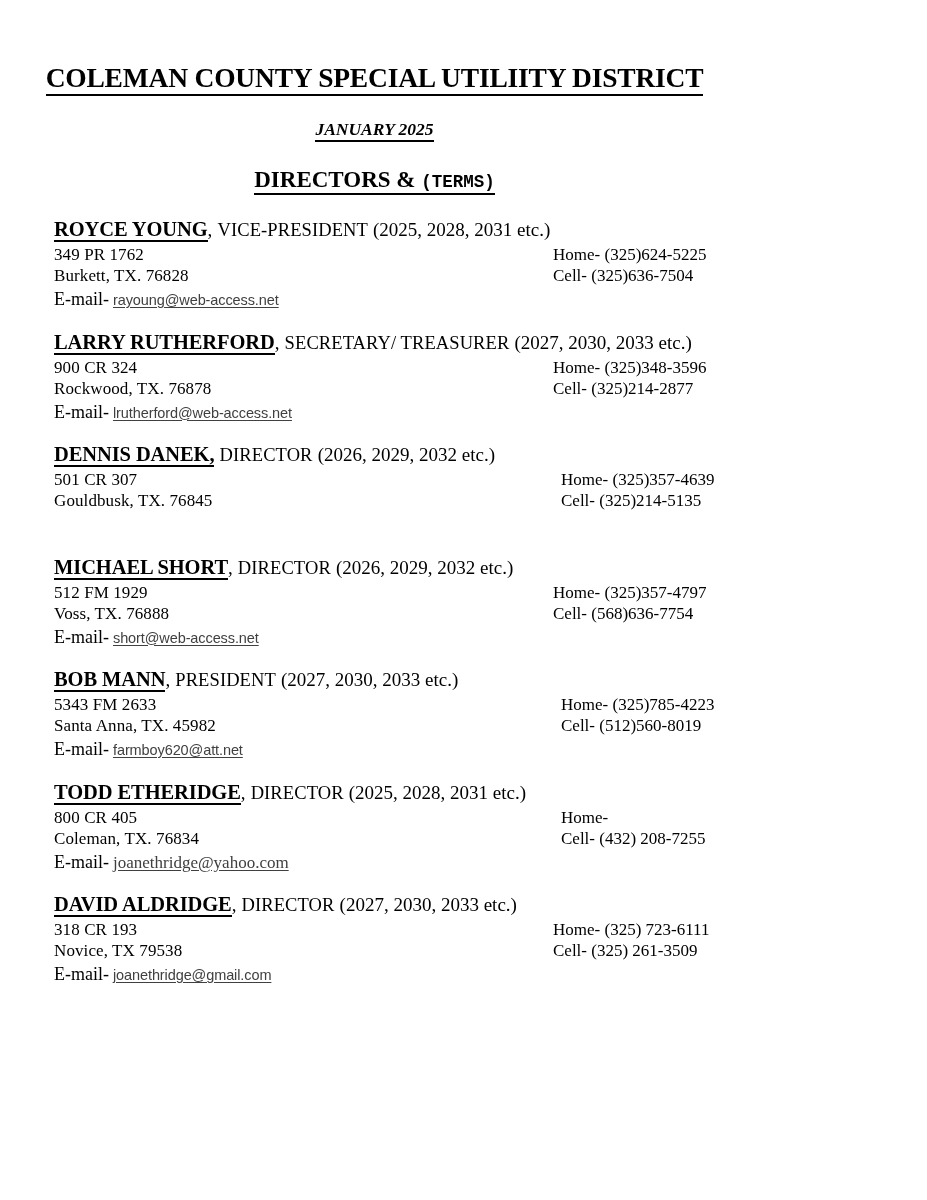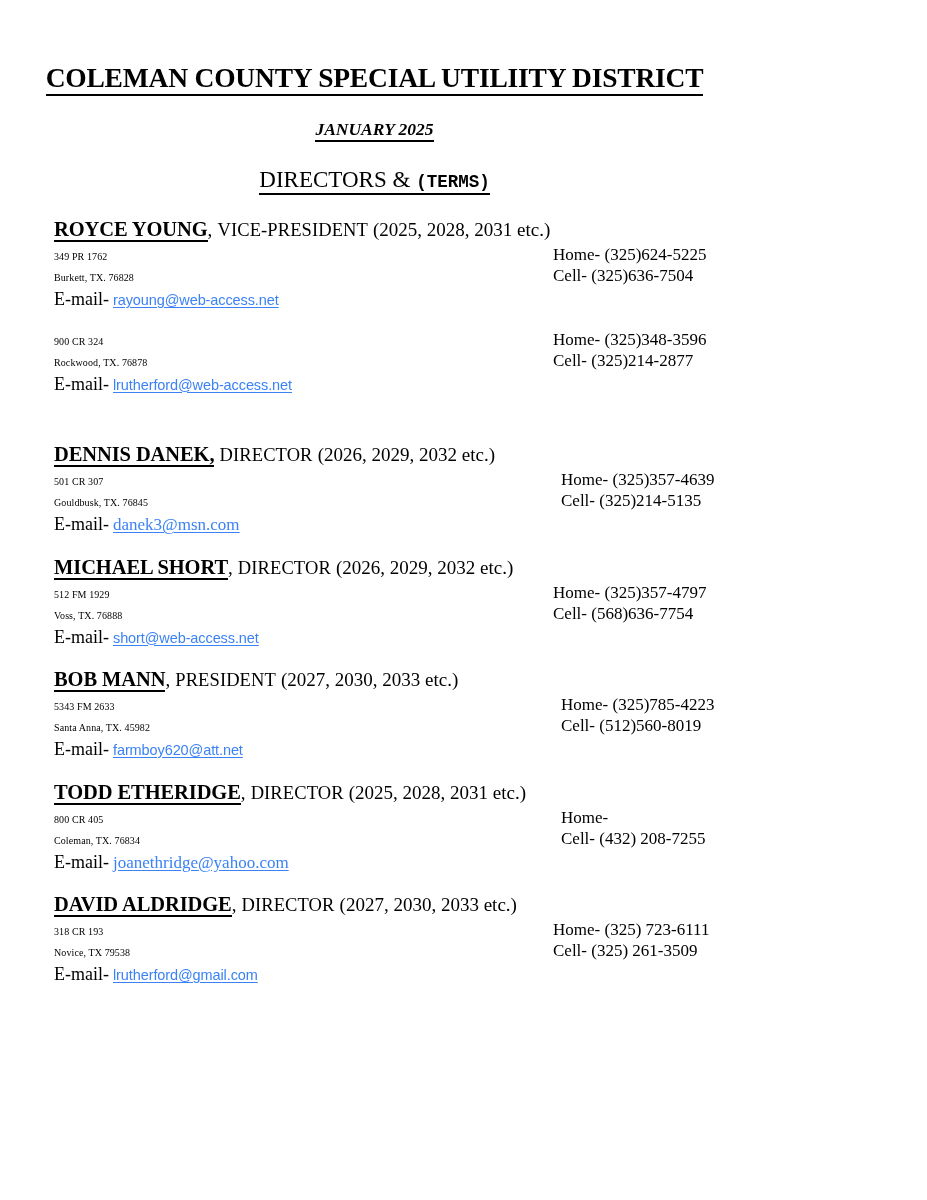--- a/index.html
+++ b/index.html
@@ -57,21 +57,21 @@
     padding-top: 27px;
     line-height: 1.1;
     white-space: nowrap;
   }
   .doc-section .u {
     border-bottom: 2.5px solid #000;
     padding-bottom: 1px;
     display: inline-block;
   }
   .sect-main {
-    font-weight: normal;
+    font-weight: bold;
     font-size: 23px;
   }
   .sect-sub {
     font-weight: bold;
     font-size: 17.5px;
     font-family: Liberation Mono, monospace;
   }
 
   
   .directors {
@@ -108,41 +108,41 @@
   }
   .terms {
     font-size: 19px;
   }
   .addr-row {
     position: relative;
     height: 21px;
     line-height: 21px;
   }
   .addr {
-    font-size: 10px;
+    font-size: 17px;
     letter-spacing: 0.1px;
   }
   .phone {
     position: absolute;
     top: 0;
     font-size: 17px;
     white-space: nowrap;
   }
   .phone.col-a { left: 499px; }
   .phone.col-b { left: 507px; text-align: center; }
   .email-row {
     height: 24px;
     line-height: 24px;
     margin-top: 1px;
   }
   .email-label {
     font-size: 18px;
   }
   .email-link {
-    color: #3b82f6;
+    color: #404040;
     text-decoration: underline;
     text-underline-offset: 2px;
   }
   .email-link.sans {
     font-family: "Liberation Sans", "DejaVu Sans", sans-serif;
     font-size: 14.5px;
     letter-spacing: -0.1px;
   }
   .email-link.serif {
     font-family: "Liberation Serif", "DejaVu Serif", serif;
@@ -167,29 +167,29 @@
   </h3>
 
   <ul class="directors" id="directors-list">
       <li class="entry">
         <div class="name-line"><span class="name">ROYCE YOUNG</span><span class="terms">,</span> <span class="role">VICE-PRESIDENT</span> <span class="terms">(2025, 2028, 2031 etc.)</span></div>
         <div class="addr-row"><span class="addr">349 PR 1762</span><span class="phone col-a"><span>Home-</span> <span>(325)624-5225</span></span></div>
         <div class="addr-row"><span class="addr">Burkett, TX. 76828</span><span class="phone col-a"><span>Cell-</span> <span>(325)636-7504</span></span></div>
         <div class="email-row"><span class="email-label">E-mail-</span> <a class="email-link sans" href="#">rayoung@web-access.net</a></div>
       </li>
       <li class="entry">
+        <div class="name-line"><span class="name">LARRY RUTHERFORD</span><span class="terms">,</span> <span class="role">SECRETARY/ TREASURER</span> <span class="terms">(2027, 2030, 2033 etc.)</span></div>
         <div class="addr-row"><span class="addr">900 CR 324</span><span class="phone col-a"><span>Home-</span> <span>(325)348-3596</span></span></div>
         <div class="addr-row"><span class="addr">Rockwood, TX. 76878</span><span class="phone col-a"><span>Cell-</span> <span>(325)214-2877</span></span></div>
         <div class="email-row"><span class="email-label">E-mail-</span>  <a class="email-link sans" href="#">lrutherford@web-access.net</a></div>
       </li>
       <li class="entry">
         <div class="name-line"><span class="name">DENNIS DANEK,</span><span class="terms"></span> <span class="role">DIRECTOR</span> <span class="terms">(2026, 2029, 2032 etc.)</span></div>
         <div class="addr-row"><span class="addr">501 CR 307</span><span class="phone col-b"><span>Home-</span> <span>(325)357-4639</span></span></div>
         <div class="addr-row"><span class="addr">Gouldbusk, TX. 76845</span><span class="phone col-b"><span>Cell-</span> <span>(325)214-5135</span></span></div>
-        <div class="email-row"><span class="email-label">E-mail-</span>  <a class="email-link serif" href="#">danek3@msn.com</a></div>
       </li>
       <li class="entry">
         <div class="name-line"><span class="name">MICHAEL SHORT</span><span class="terms">,</span> <span class="role">DIRECTOR</span> <span class="terms">(2026, 2029, 2032 etc.)</span></div>
         <div class="addr-row"><span class="addr">512 FM 1929</span><span class="phone col-a"><span>Home-</span> <span>(325)357-4797</span></span></div>
         <div class="addr-row"><span class="addr">Voss, TX. 76888</span><span class="phone col-a"><span>Cell-</span> <span>(568)636-7754</span></span></div>
         <div class="email-row"><span class="email-label">E-mail-</span>  <a class="email-link sans" href="#">short@web-access.net</a></div>
       </li>
       <li class="entry">
         <div class="name-line"><span class="name">BOB MANN</span><span class="terms">,</span> <span class="role">PRESIDENT</span> <span class="terms">(2027, 2030, 2033 etc.)</span></div>
         <div class="addr-row"><span class="addr">5343 FM 2633</span><span class="phone col-b"><span>Home-</span> <span>(325)785-4223</span></span></div>
@@ -199,17 +199,17 @@
       <li class="entry">
         <div class="name-line"><span class="name">TODD ETHERIDGE</span><span class="terms">,</span> <span class="role">DIRECTOR</span> <span class="terms">(2025, 2028, 2031 etc.)</span></div>
         <div class="addr-row"><span class="addr">800 CR 405</span><span class="phone col-b"><span>Home-</span> <span></span></span></div>
         <div class="addr-row"><span class="addr">Coleman, TX. 76834</span><span class="phone col-b"><span>Cell-</span> <span>(432) 208-7255</span></span></div>
         <div class="email-row"><span class="email-label">E-mail-</span>  <a class="email-link serif" href="#">joanethridge@yahoo.com</a></div>
       </li>
       <li class="entry">
         <div class="name-line"><span class="name">DAVID ALDRIDGE</span><span class="terms">,</span> <span class="role">DIRECTOR</span> <span class="terms">(2027, 2030, 2033 etc.)</span></div>
         <div class="addr-row"><span class="addr">318 CR 193</span><span class="phone col-a"><span>Home-</span> <span>(325) 723-6111</span></span></div>
         <div class="addr-row"><span class="addr">Novice, TX 79538</span><span class="phone col-a"><span>Cell-</span> <span>(325) 261-3509</span></span></div>
-        <div class="email-row"><span class="email-label">E-mail-</span> <a class="email-link sans" href="#">lrutherford@gmail.com</a></div>
+        <div class="email-row"><span class="email-label">E-mail-</span> <a class="email-link sans" href="#">joanethridge@gmail.com</a></div>
       </li>
     </ul>
 
 </div>
 
 </body></html>

